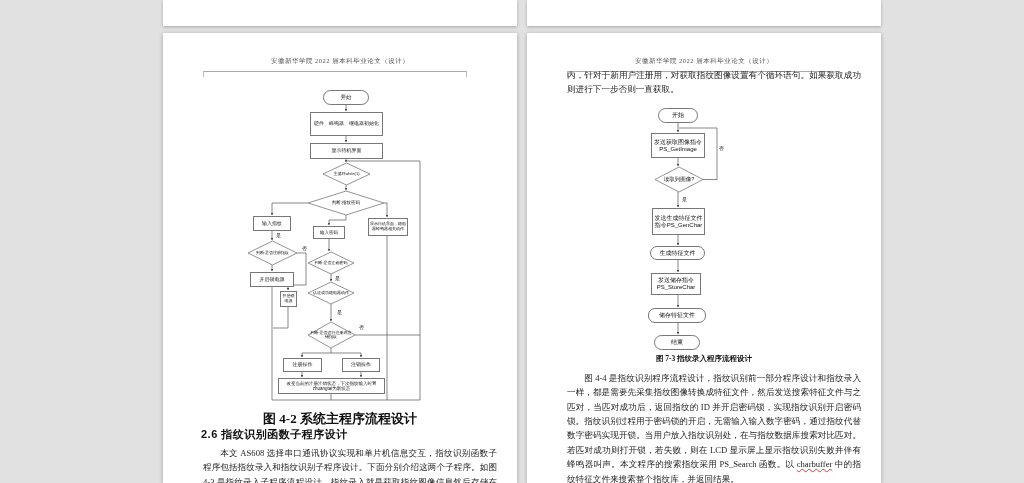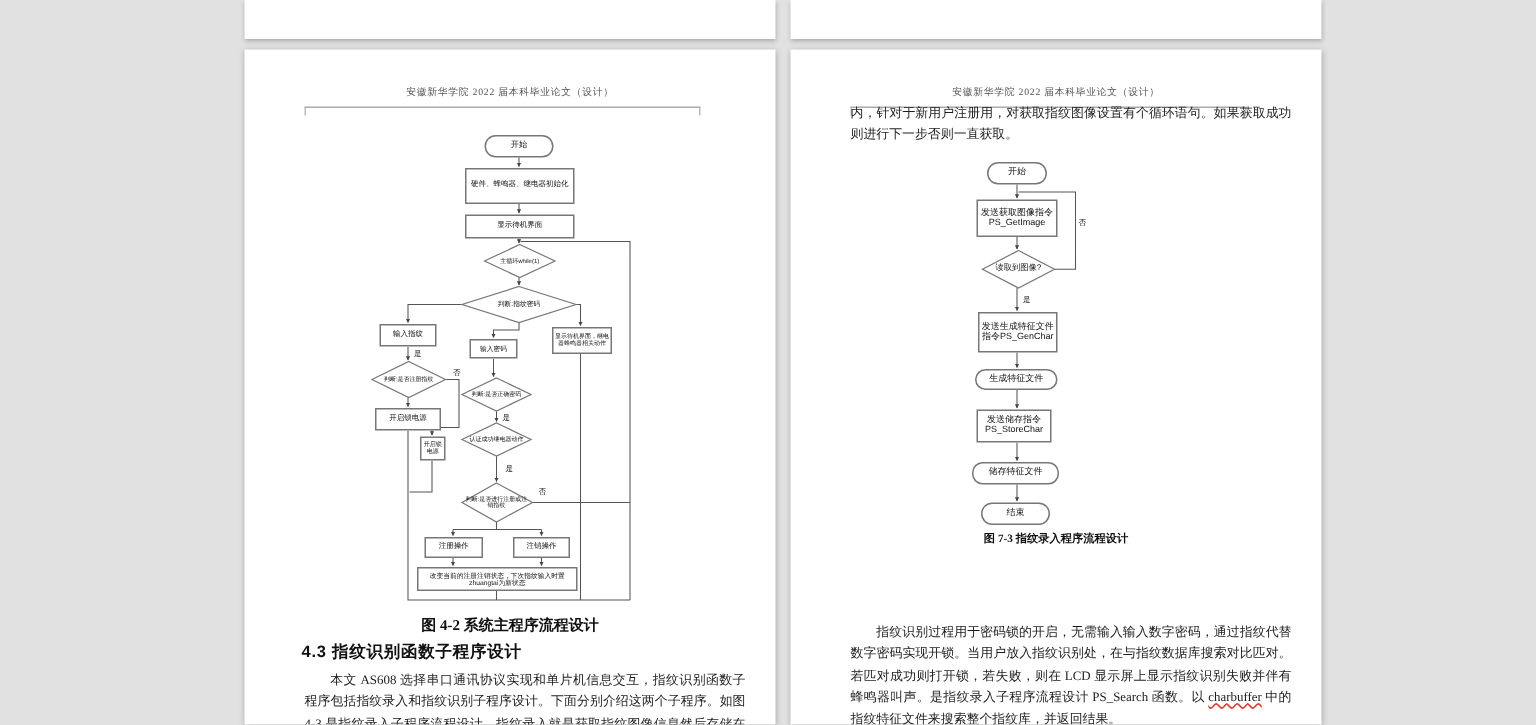--- a/index.html
+++ b/index.html
@@ -19,21 +19,21 @@
   .fc-node { position:absolute; background:#fff; border:1px solid #777; color:#111;
              display:flex; align-items:center; justify-content:center; text-align:center;
              line-height:1.15; font-family:"Liberation Sans",sans-serif; }
   .fc-round { border-radius:7px; }
   .fc-stadium { border-radius:8px; }
   .fc-dlabel { position:absolute; display:flex; align-items:center; justify-content:center;
                text-align:center; color:#111; line-height:1.05; background:transparent; border:none;
                font-family:"Liberation Sans",sans-serif; }
   .fc-edge { position:absolute; font-size:5px; color:#111; font-family:"Liberation Sans",sans-serif; }
   .fc-caption { position:absolute; left:0; right:0; text-align:center; font-weight:bold;
-                font-size:10px; color:#111; }
+                font-size:13px; color:#111; }
   .sec-head { position:absolute; left:38px; right:20px; font-weight:bold; font-size:11px;
               color:#111; font-family:"Liberation Sans",sans-serif; letter-spacing:.5px; }
   .body-par { position:absolute; left:40px; width:294px; font-size:8.6px; line-height:14.4px;
               color:#1c1c1c; text-align:justify; }
   .indent { text-indent:2em; }
   .misspell { text-decoration:underline wavy #e03a2f; text-decoration-thickness:1px;
               text-underline-offset:1px;margin-top:38px; }
   .f5  { font-size:5px; }
   .f45 { font-size:4.5px; }
   .f4  { font-size:4px; }
@@ -112,21 +112,21 @@
     <div class="fc-dlabel f4" style="left:146px;top:253px;width:44px;height:14px">认证成功继电器动作</div>
     <div class="fc-edge" style="left:174px;top:276px">是</div>
     <div class="fc-edge" style="left:196px;top:291px">否</div>
     <div class="fc-dlabel f4" style="left:146px;top:293px;width:44px;height:18px">判断:是否进行注册或注销指纹</div>
     <div class="fc-node f5" style="left:120px;top:325px;width:39px;height:14px">注册操作</div>
     <div class="fc-node f5" style="left:179px;top:325px;width:38px;height:14px">注销操作</div>
     <div class="fc-node f45" style="left:115px;top:345px;width:107px;height:16px;padding:1px">改变当前的注册注销状态，下次指纹输入时置zhuangtai为新状态</div>
     <div class="fc-node f4" style="left:205px;top:185px;width:40px;height:18px;padding:1px">显示待机界面，继电器蜂鸣器相关动作</div>
 
     <div class="fc-caption" style="top:377px">图 4-2 系统主程序流程设计</div>
-    <div class="sec-head" style="top:394px">4.3 指纹识别函数子程序设计</div>
+    <div class="sec-head" style="top:394px">2.6 指纹识别函数子程序设计</div>
     <div class="body-par indent" style="top:413px">本文 AS608 选择串口通讯协议实现和单片机信息交互，指纹识别函数子程序包括指纹录入和指纹识别子程序设计。下面分别介绍这两个子程序。如图 4-3 是指纹录入子程序流程设计，指纹录入就是获取指纹图像信息然后存储在存储器</div>
   </div>
 
   <div class="page" style="left:527px">
     <div class="running-head">安徽新华学院 2022 届本科毕业论文（设计）</div>
     <div class="head-rule"></div>
 
     <div class="body-par" style="top:35px">内，针对于新用户注册用，对获取指纹图像设置有个循环语句。如果获取成功则进行下一步否则一直获取。</div>
 
     <svg class="fc-svg" width="354" height="450" viewBox="0 0 354 450">
@@ -153,16 +153,17 @@
     <div class="fc-dlabel f55" style="left:130px;top:140px;width:44px;height:13px">读取到图像?</div>
     <div class="fc-edge" style="left:192px;top:112px">否</div>
     <div class="fc-edge" style="left:155px;top:163px">是</div>
     <div class="fc-node f6" style="left:125px;top:175px;width:53px;height:27px;padding:1px">发送生成特征文件指令PS_GenChar</div>
     <div class="fc-node fc-round f6" style="left:123px;top:213px;width:55px;height:14px">生成特征文件</div>
     <div class="fc-node f6" style="left:124px;top:240px;width:50px;height:22px;padding:1px">发送储存指令 PS_StoreChar</div>
     <div class="fc-node fc-round f6" style="left:121px;top:275px;width:58px;height:15px">储存特征文件</div>
     <div class="fc-node fc-stadium f6" style="left:127px;top:302px;width:46px;height:15px">结束</div>
 
     <div class="fc-caption" style="top:321px;font-size:7.5px">图 7-3 指纹录入程序流程设计</div>
-    <div class="body-par indent" style="top:381px"><span>指纹识别过程用于密码锁的开启，无需输入输入数字密码，通过指纹代替数字密码实现开锁。当用户放入指纹识别处，在与指纹数据库搜索对比匹对。若匹对成功则打开锁，若失败，则在 LCD 显示屏上显示指纹识别失败并伴有蜂鸣器叫声。是指纹录入子程序流程设计 PS_Search 函数。以 </span><span class="misspell">charbuffer</span><span> 中的指纹特征文件来搜索整个指纹库，并返回结果。</span></div>
+    <div class="body-par indent" style="top:338px">图 4-4 是指纹识别程序流程设计，指纹识别前一部分程序设计和指纹录入一样，都是需要先采集指纹图像转换成特征文件，然后发送搜索特征文件与之匹对，当匹对成功后，返回指纹的 ID 并开启密码锁，实现指纹识别开启密码锁。</div>
+    <div class="body-par indent" style="top:381px"><span>指纹识别过程用于密码锁的开启，无需输入输入数字密码，通过指纹代替数字密码实现开锁。当用户放入指纹识别处，在与指纹数据库搜索对比匹对。若匹对成功则打开锁，若失败，则在 LCD 显示屏上显示指纹识别失败并伴有蜂鸣器叫声。本文程序的搜索指纹采用 PS_Search 函数。以 </span><span class="misspell">charbuffer</span><span> 中的指纹特征文件来搜索整个指纹库，并返回结果。</span></div>
   </div>
 
 </div>
 
 </body></html>

